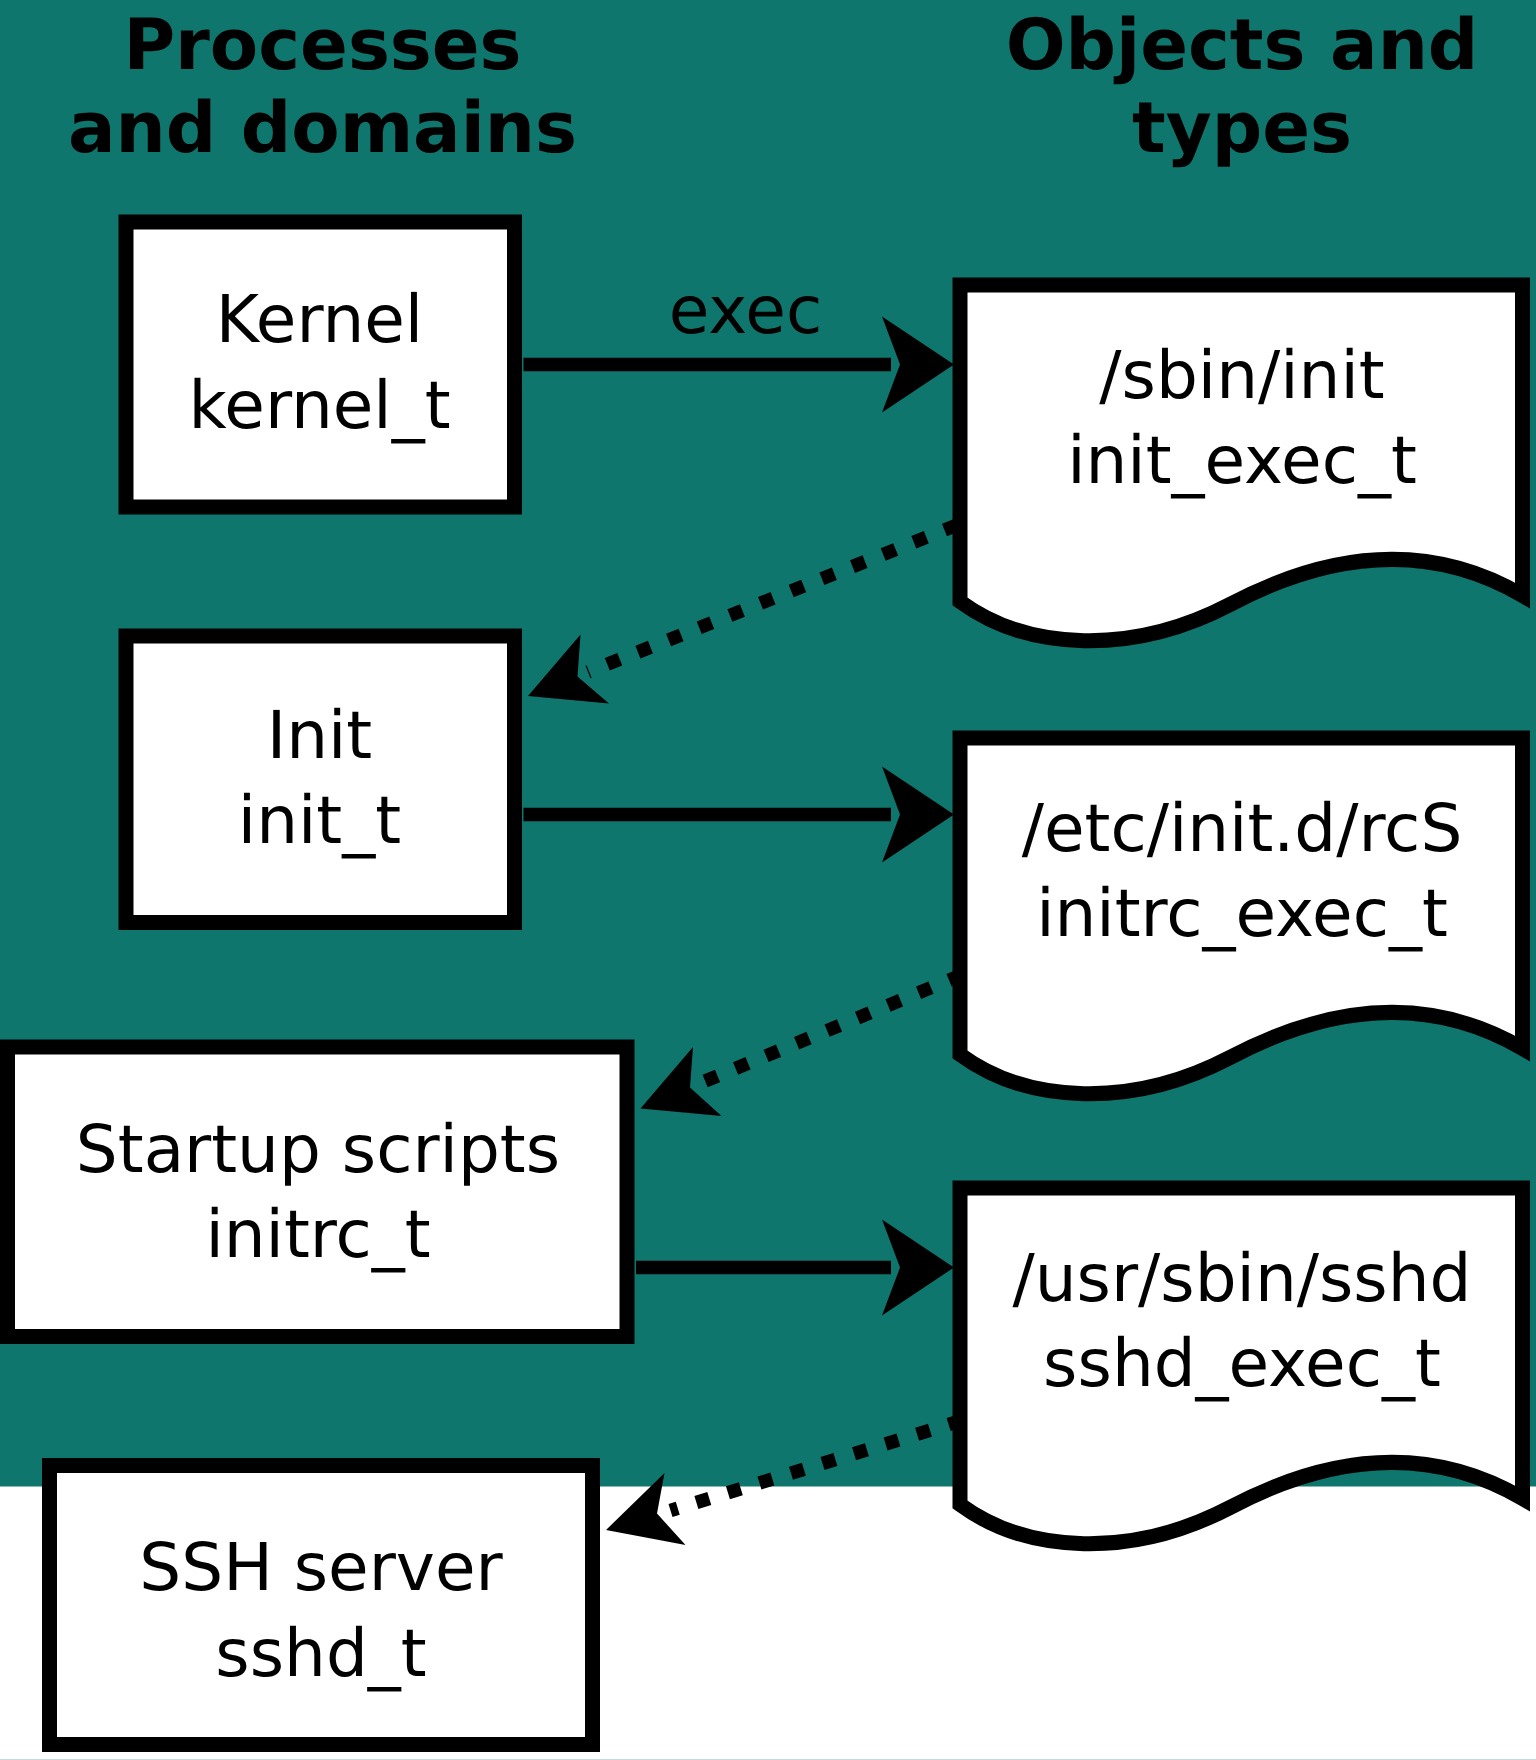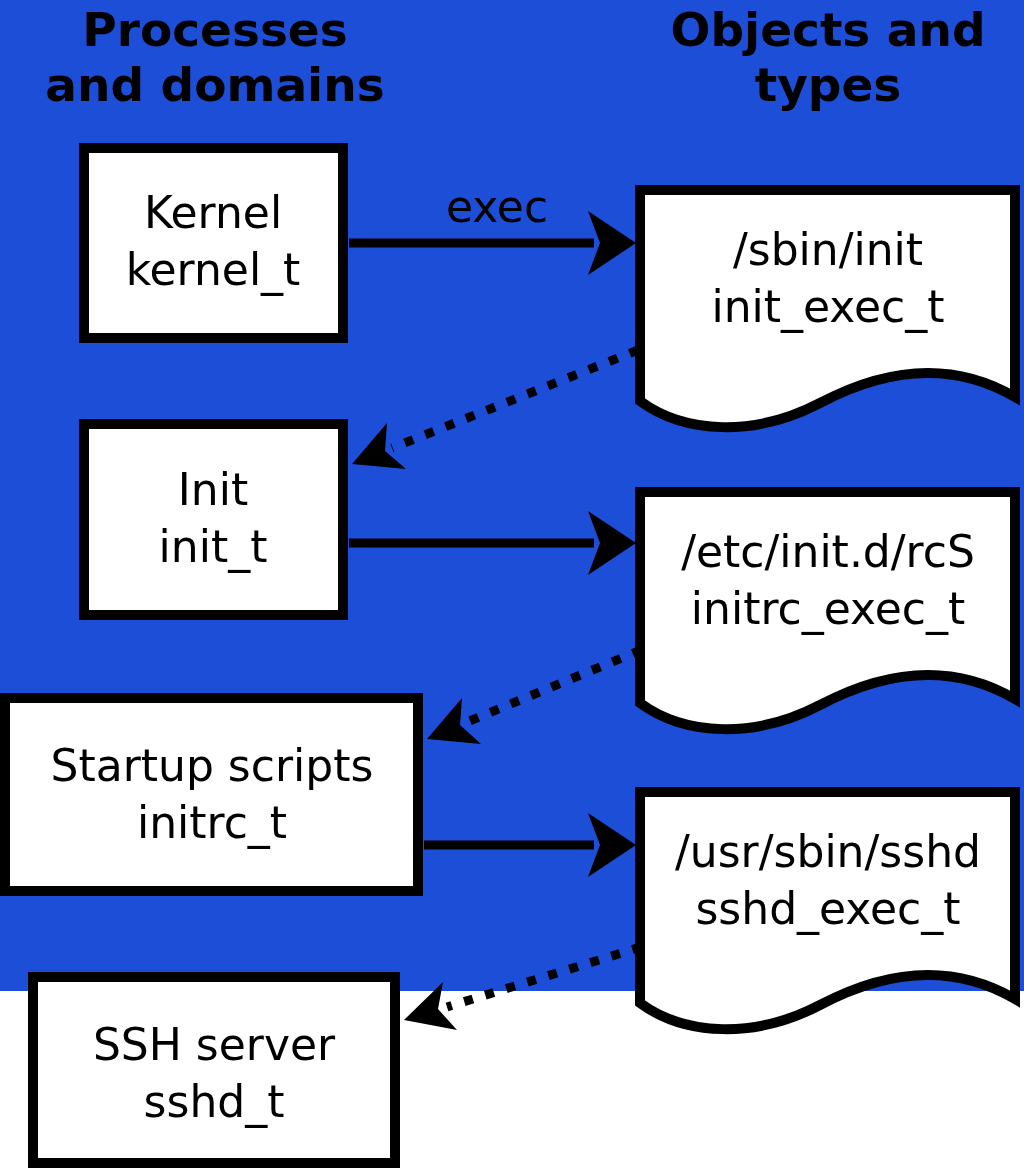--- a/index.html
+++ b/index.html
@@ -7,21 +7,21 @@
     padding: 0;
     background: #ffffff;
     width: 1024px;
     height: 1173px;
     overflow: hidden;
   }
   .canvas {
     position: relative;
     width: 1024px;
     height: 991px;
-    background: #1d4ed8;
+    background: #0f766e;
   }
   svg {
     display: block;
   }
   text {
     font-family: "DejaVu Sans", "Liberation Sans", sans-serif;
     fill: #000000;
   }
   .node-label {
     font-size: 44px;

